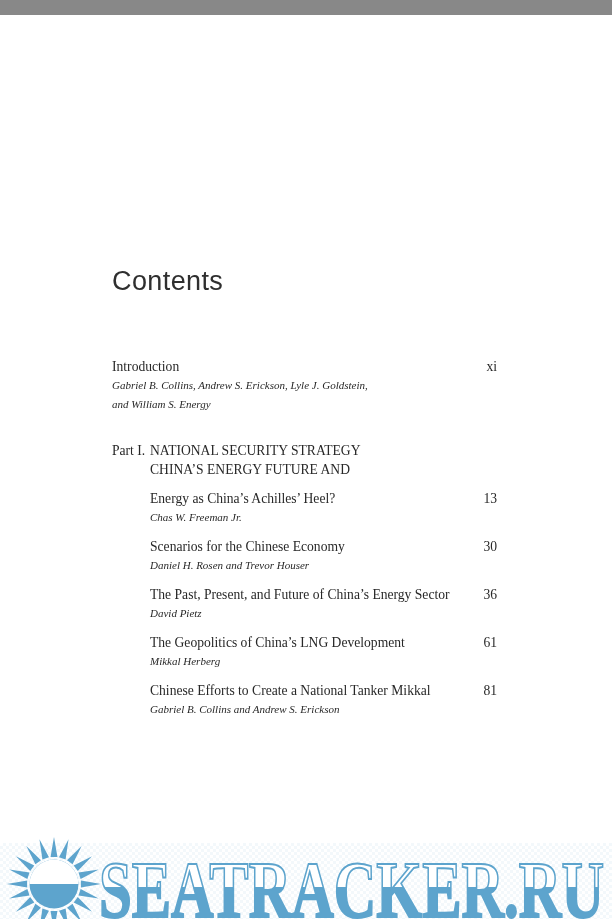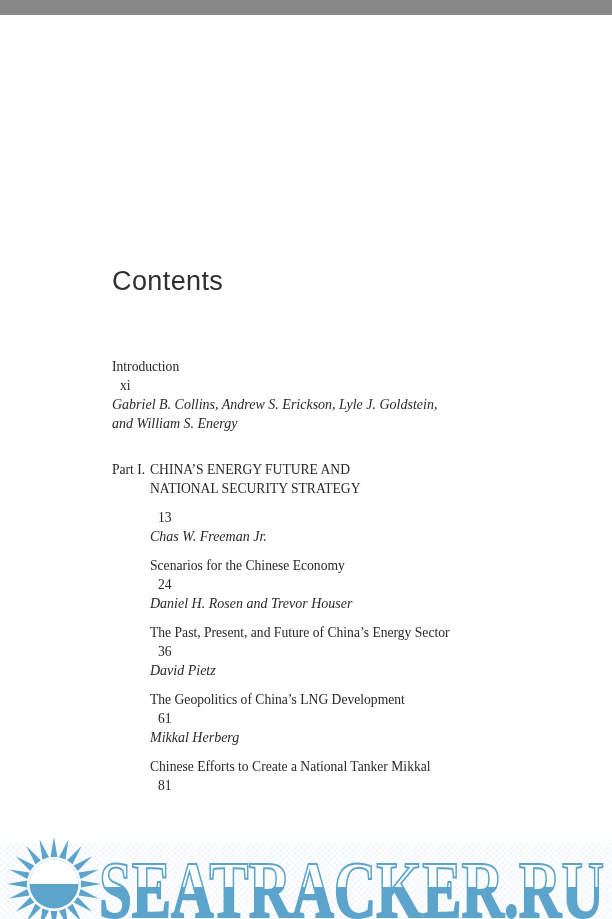--- a/index.html
+++ b/index.html
@@ -24,30 +24,29 @@
     font-size:27px;
     letter-spacing:0.4px;
     line-height:32px;
     color:#2f2f2f;
     margin-bottom:60px;
   }
   .entry-row {
     display:flex;
     justify-content:space-between;
     align-items:flex-start;
-    flex-direction:column;
   }
   .entry-title, .pagenum {
     font-size:13.6px;
     line-height:19px;
   }
   .pagenum { text-align:center; padding-left:8px; white-space:nowrap; }
   .authors {
     font-style:italic;
-    font-size:14px;
+    font-size:11px;
     line-height:19px;
   }
   .part-block {
     display:flex;
     margin-top:27px;
     font-size:13.6px;
     line-height:19px;
   }
   .part-label { width:38px; flex:none; }
   .chapter {
@@ -102,37 +101,38 @@
       </div>
       <div class="authors">
         <div>Gabriel B. Collins, Andrew S. Erickson, Lyle J. Goldstein,</div>
         <div>and William S. Energy</div>
       </div>
     </div>
 
     <div class="part-block">
       <div class="part-label">Part I.</div>
       <div class="part-title">
+        <div>NATIONAL SECURITY STRATEGY</div>
         <div>CHINA’S ENERGY FUTURE AND</div>
-        <div>NATIONAL SECURITY STRATEGY</div>
-      </div>
-    </div>
-
-
-    <div class="entry chapter">
-      <div class="entry-row">
+      </div>
+    </div>
+
+
+    <div class="entry chapter">
+      <div class="entry-row">
+        <div class="entry-title">Energy as China’s Achilles’ Heel?</div>
         <div class="pagenum">13</div>
       </div>
       <div class="authors">Chas W. Freeman Jr.</div>
     </div>
 
     <div class="entry chapter">
       <div class="entry-row">
         <div class="entry-title">Scenarios for the Chinese Economy</div>
-        <div class="pagenum">24</div>
+        <div class="pagenum">30</div>
       </div>
       <div class="authors">Daniel H. Rosen and Trevor Houser</div>
     </div>
 
     <div class="entry chapter">
       <div class="entry-row">
         <div class="entry-title">The Past, Present, and Future of China’s Energy Sector</div>
         <div class="pagenum">36</div>
       </div>
       <div class="authors">David Pietz</div>
@@ -144,20 +144,21 @@
         <div class="pagenum">61</div>
       </div>
       <div class="authors">Mikkal Herberg</div>
     </div>
 
     <div class="entry chapter">
       <div class="entry-row">
         <div class="entry-title">Chinese Efforts to Create a National Tanker Mikkal</div>
         <div class="pagenum">81</div>
       </div>
+      <div class="authors">Gabriel B. Collins and Andrew S. Erickson</div>
     </div>
 
   </div>
 
   <div class="wm-noise"></div>
 
   <svg class="wm-sun" viewBox="0 0 100 100" xmlns="http://www.w3.org/2000/svg">
     <defs>
       <polygon id="sunray" points="50,1 46.4,22 53.6,22"></polygon>
     </defs>

